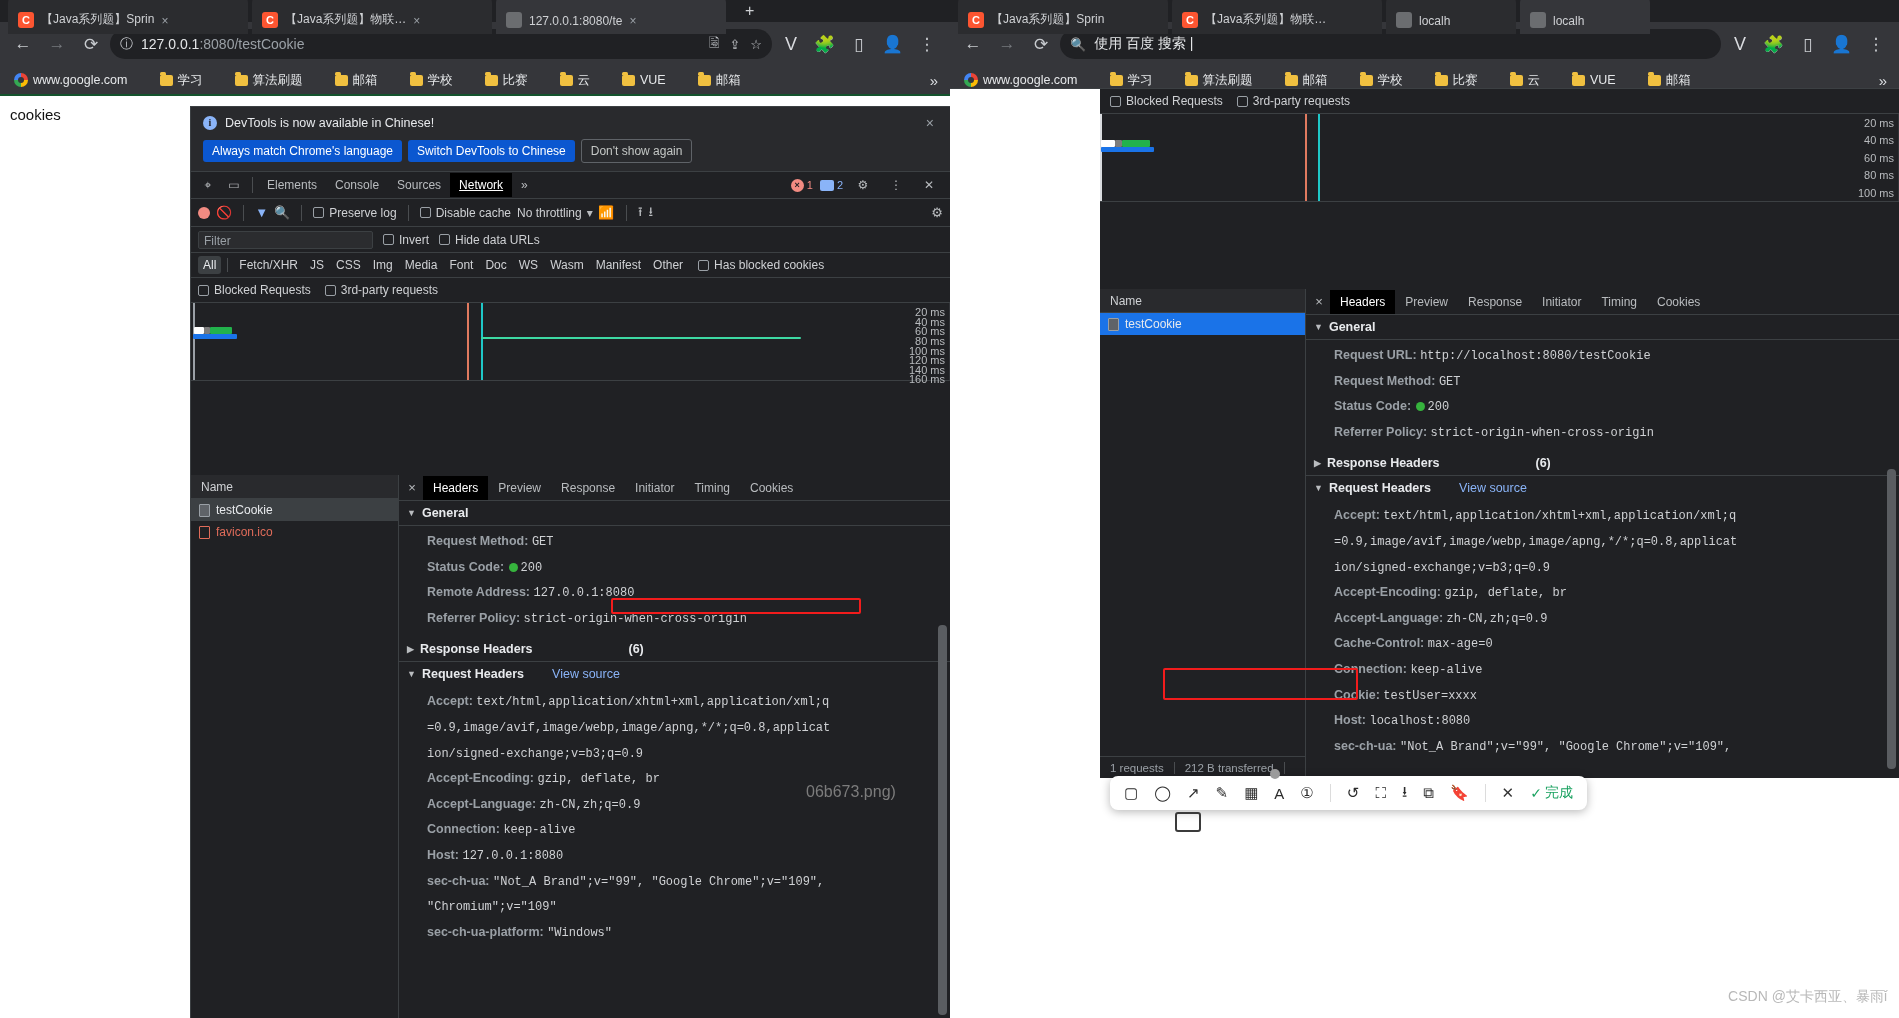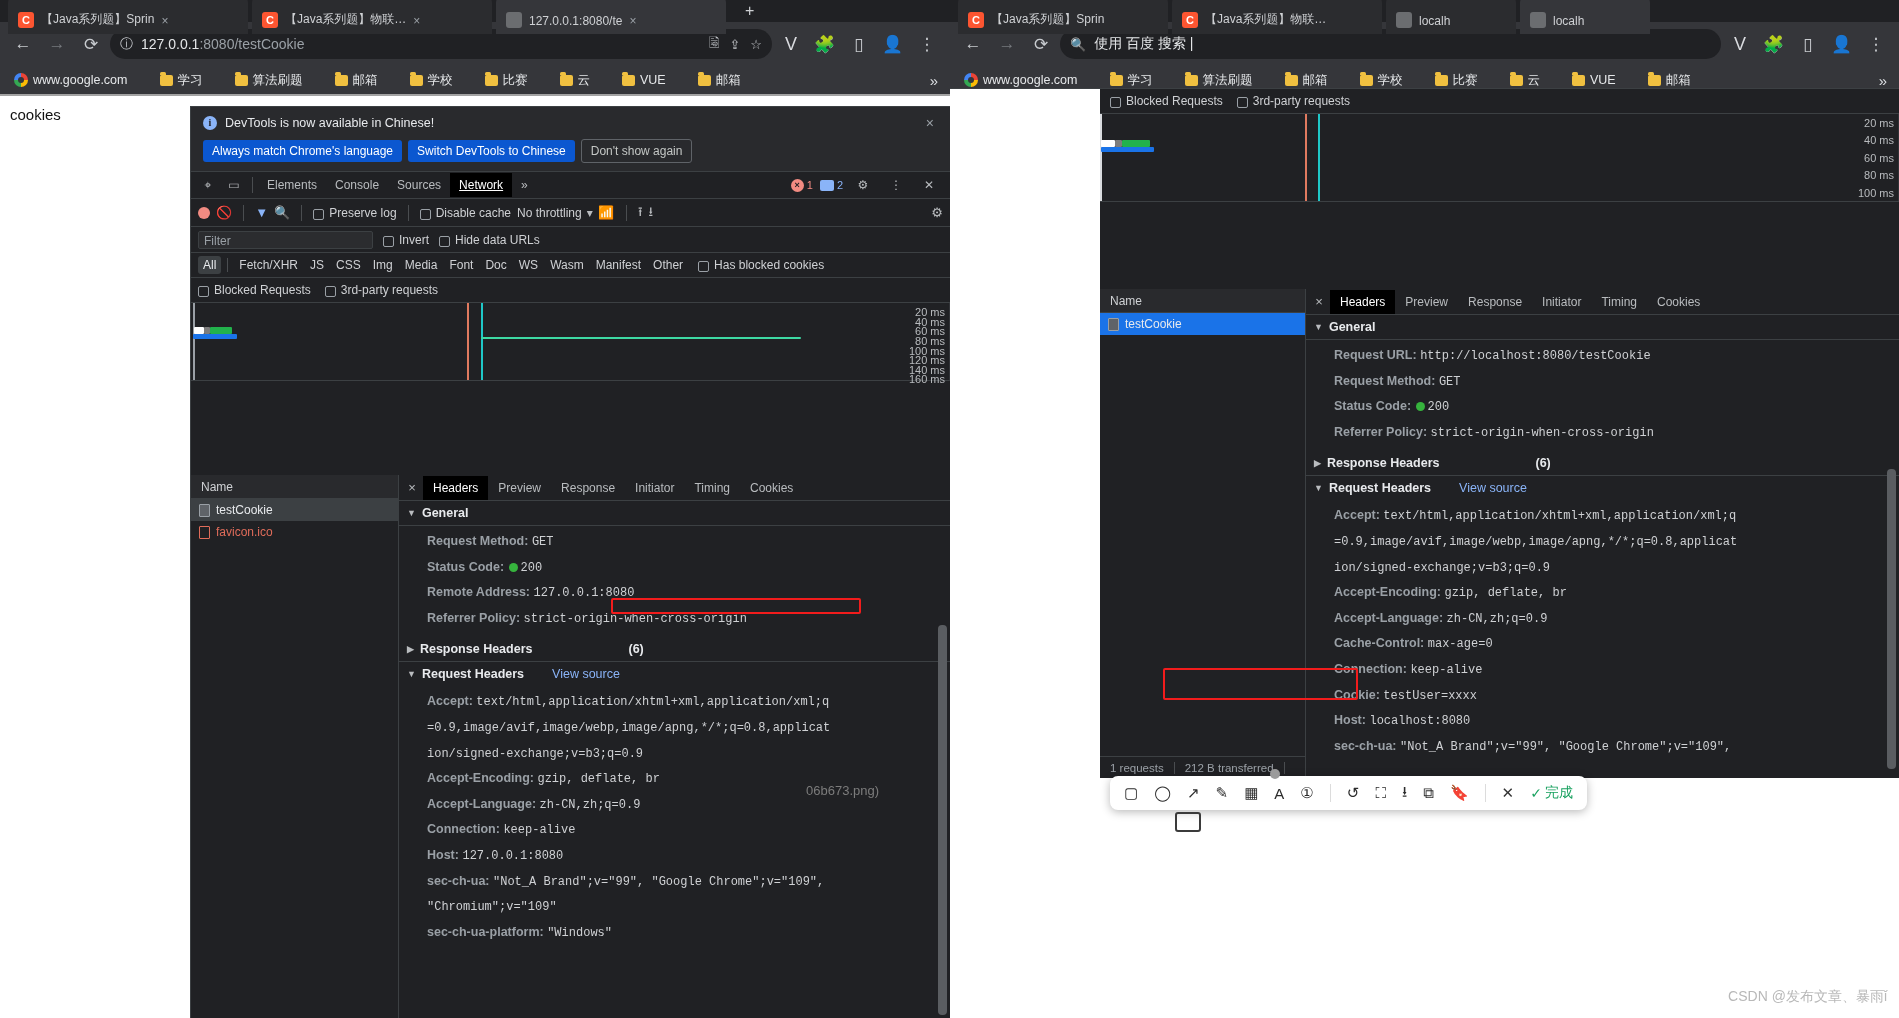--- a/index.html
+++ b/index.html
@@ -2,21 +2,21 @@
 <html><head>
 <meta charset="utf-8">
 <style>
   * { box-sizing: border-box; margin:0; padding:0; }
   html,body { width:1899px; height:1018px; overflow:hidden; background:#fff;
     font-family:"Liberation Sans", sans-serif; }
 
   .screen { position:relative; width:1899px; height:1018px; background:#fff; }
 
   
-  .win { position:absolute; top:0; height:1018px; background:#a3a3a3; overflow:hidden; }
+  .win { position:absolute; top:0; height:1018px; background:#14532d; overflow:hidden; }
   .win-left  { left:0;   width:950px; }
   .win-right { left:950px; width:949px; }
 
   .tabstrip { height:22px; background:#202124; position:relative; }
   .tab { position:absolute; top:-6px; height:40px; background:#35363a;
          border-radius:9px 9px 0 0; display:flex; align-items:flex-end;
          padding:0 10px 6px 10px; gap:7px; overflow:hidden; }
   .tab.inactive { background:#2b2c2f; }
   .tab .fav { width:16px; height:16px; border-radius:3px; flex:0 0 auto; }
   .fav-csdn { background:#fc5531; position:relative; }
@@ -93,21 +93,21 @@
       font:bold 9px/13px "Liberation Sans",sans-serif; text-align:center;}
   .badge.err { color:#f28b82; }
   .badge.msg { color:#8ab4f8; }
   .msg-sq { width:14px; height:11px; background:#8ab4f8; border-radius:2px; }
 
   .dt-toolbar2 { display:flex; align-items:center; gap:6px; height:28px;
                  border-bottom:1px solid #3c4043; padding:0 7px; }
   .rec-dot { width:12px; height:12px; border-radius:50%; background:#f28b82; }
   .cbx { width:11px; height:11px; border:1px solid #9aa0a6; border-radius:2px;
          display:inline-block; flex:0 0 auto; }
-  .ckrow { display:flex; align-items:flex-end; gap:5px; font-size:12px; color:#cfd1d4; white-space:nowrap;}
+  .ckrow { display:flex; align-items:center; gap:5px; font-size:12px; color:#cfd1d4; white-space:nowrap;}
   .tb-ic { color:#b9bcbf; font-size:13px; }
   .tb-ic.blue { color:#8ab4f8; }
 
   .dt-filterrow { display:flex; align-items:center; gap:10px; height:26px;
                   padding:0 7px; border-bottom:1px solid #3c4043; }
   .filter-input { width:175px; height:18px; background:#2b2c2f; border:1px solid #3c4043;
      border-radius:2px; color:#9aa0a6; font-size:12px; padding:0 5px; line-height:18px;}
 
   .dt-typerow { display:flex; align-items:center; gap:2px; height:25px; padding:0 7px;
                 border-bottom:1px solid #3c4043; flex-wrap:nowrap; overflow:hidden; }
@@ -177,21 +177,21 @@
       border-radius:18px; padding:8px 18px; font-size:15px; white-space:nowrap;}
   .btn-pub { background:#fc5531; color:#fff; border-radius:18px; padding:9px 20px;
       font-size:15px; white-space:nowrap; }
   .avatar { width:34px; height:34px; border-radius:50%; background:#e8e8e8;
       display:flex; align-items:center; justify-content:center; font-size:17px; }
   .ed-toolbar { height:40px; background:#fff; display:flex; align-items:center;
       gap:18px; padding:0 16px; border-bottom:1px solid #ececec; color:#3f3f3f;
       font-size:17px; overflow:hidden; }
   .ed-toolbar .tdiv { width:1px; height:18px; background:#e0e0e0; }
   .ed-body { background:#fff; }
-  .filename { position:absolute; font-size:13px; color:#7c7c7c; }
+  .filename { position:absolute; font-size:16px; color:#7c7c7c; }
 
   
   .snip { position:absolute; background:#fff; border-radius:8px;
       box-shadow:0 2px 10px rgba(0,0,0,.28); display:flex; align-items:center;
       gap:16px; padding:0 14px; height:34px; }
   .snip .si { font-size:15px; color:#2b2b2b; display:flex; align-items:center; }
   .snip .sdiv { width:1px; height:18px; background:#dcdcdc; }
   .snip .done { color:#1aa260; font-size:14px; display:flex; align-items:center; gap:3px;}
   .snip .closex { color:#333; font-size:15px; }
   .snip-handle { position:absolute; width:10px; height:10px; border-radius:50%;
@@ -745,15 +745,15 @@
     <span class="closex">✕</span>
     <span class="done">
       <span>✓</span>
       <span>完成</span>
     </span>
   </div>
   <div class="snip-handle" style="left:1270px; top:769px;"></div>
 
   <div class="taskbar-ic" style="left:1175px; top:812px;"></div>
 
-  <div class="watermark" style="right:12px; bottom:12px;">CSDN @发布文章、暴雨ǐ</div>
+  <div class="watermark" style="right:12px; bottom:12px;">CSDN @艾卡西亚、暴雨ǐ</div>
 
 </div>
 
 </body></html>

